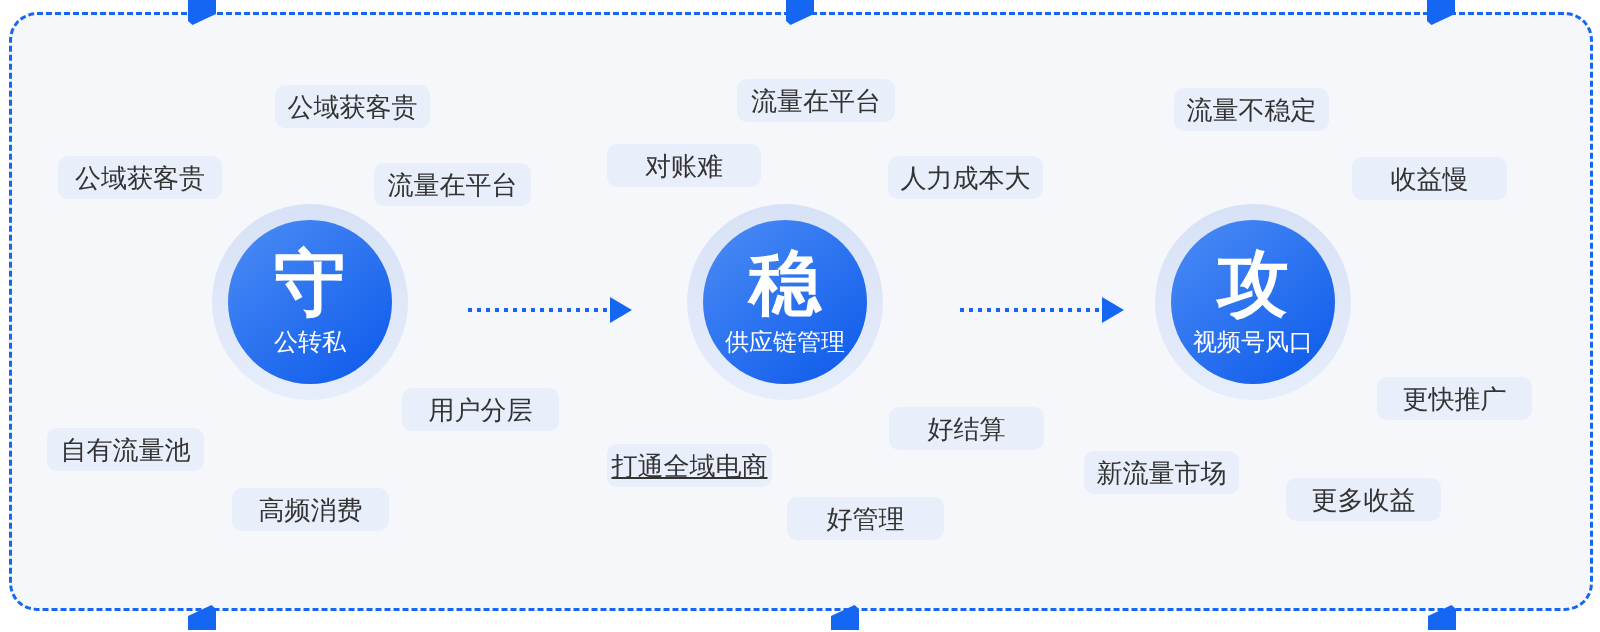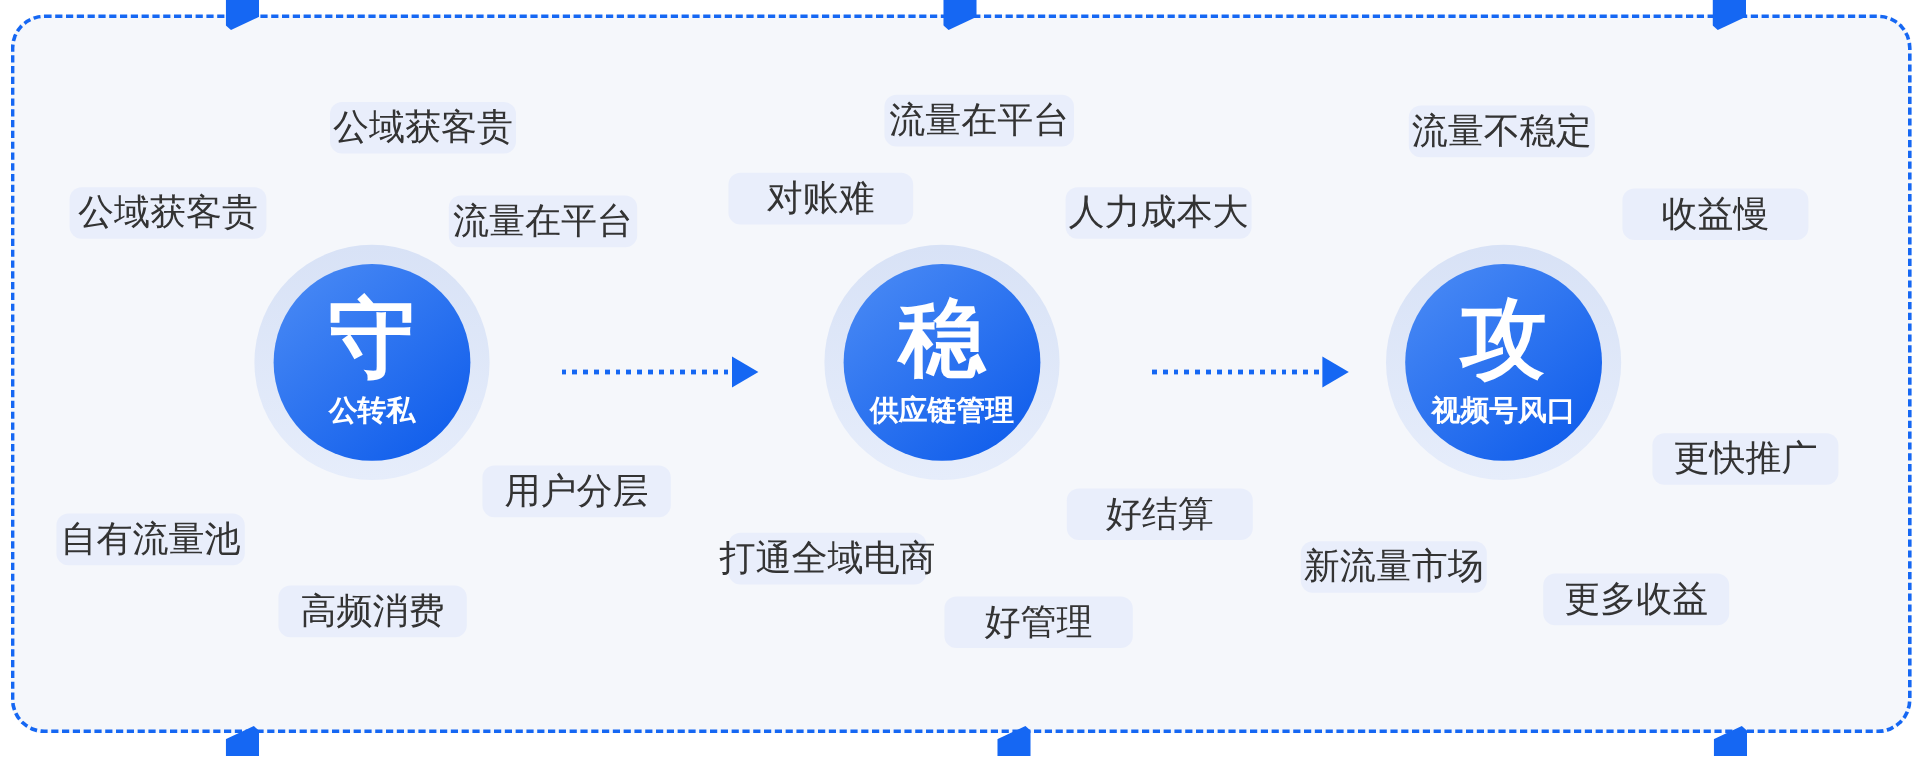--- a/index.html
+++ b/index.html
@@ -54,62 +54,62 @@
   #node-0 { left: 212px; }
   #node-1 { left: 687px; }
   #node-2 { left: 1155px; }
   .node-core {
     width: 164px; height: 164px; border-radius: 50%;
     background: linear-gradient(140deg, var(--grad-start) 10%, var(--grad-end) 95%);
     color: #ffffff; text-align: center;
     display: flex; flex-direction: column; align-items: center; justify-content: center;
   }
   .node-keyword { font-size: 72px; font-weight: bold; line-height: 1.05; }
-  .node-label   { font-size: 24px; font-weight: bold; margin-top: 4px; white-space: nowrap; }
+  .node-label   { font-size: 24px; font-weight: normal; margin-top: 4px; white-space: nowrap; }
 
   
   .arrow { position: absolute; top: 297px; width: 164px; height: 26px; }
   #arrow-0 { left: 468px; }
   #arrow-1 { left: 960px; }
   .arrow-line {
     position: absolute; left: 0; right: 20px; top: 11px; height: 4px;
     background: repeating-linear-gradient(90deg, var(--accent) 0 4px, transparent 4px 9px);
   }
   .arrow-head {
     position: absolute; right: 0; top: 0; width: 0; height: 0;
     border-top: 13px solid transparent; border-bottom: 13px solid transparent;
     border-left: 22px solid var(--accent);
   }
 
   
   .tag {
     position: absolute; height: 43px; border-radius: 10px;
     background: var(--tag-bg); color: var(--tag-text);
-    font-size: 30px; line-height: 1;
+    font-size: 26px; line-height: 1;
     display: flex; align-items: center; justify-content: center;
     white-space: nowrap;
   }
   
   #t00 { left: 275px;  top: 85px;  width: 155px; }
   #t01 { left: 58px;   top: 156px; width: 164px; }
   #t02 { left: 374px;  top: 163px; width: 157px; }
   #t03 { left: 402px;  top: 388px; width: 157px; }
   #t04 { left: 47px;   top: 428px; width: 157px; }
   #t05 { left: 232px;  top: 488px; width: 157px; }
   
   #t10 { left: 737px;  top: 79px;  width: 158px; }
   #t11 { left: 607px;  top: 144px; width: 154px; }
   #t12 { left: 888px;  top: 156px; width: 155px; text-align: center; }
-  #t13 { left: 607px;  top: 444px; width: 165px; }
+  #t13 { left: 607px;  top: 444px; width: 165px; text-decoration: underline; }
   #t14 { left: 889px;  top: 407px; width: 155px; }
   #t15 { left: 787px;  top: 497px; width: 157px; }
   
   #t20 { left: 1174px; top: 88px;  width: 155px; }
   #t21 { left: 1352px; top: 157px; width: 155px; }
-  #t22 { left: 1377px; top: 361px; width: 155px; }
+  #t22 { left: 1377px; top: 377px; width: 155px; }
   #t23 { left: 1084px; top: 451px; width: 155px; }
   #t24 { left: 1286px; top: 478px; width: 155px; }
 </style>
 </head>
 <body>
 
 <div class="frame"></div>
 
 <div id="ribbon-tl" class="ribbon top"></div>
 <div id="ribbon-tc" class="ribbon top"></div>

